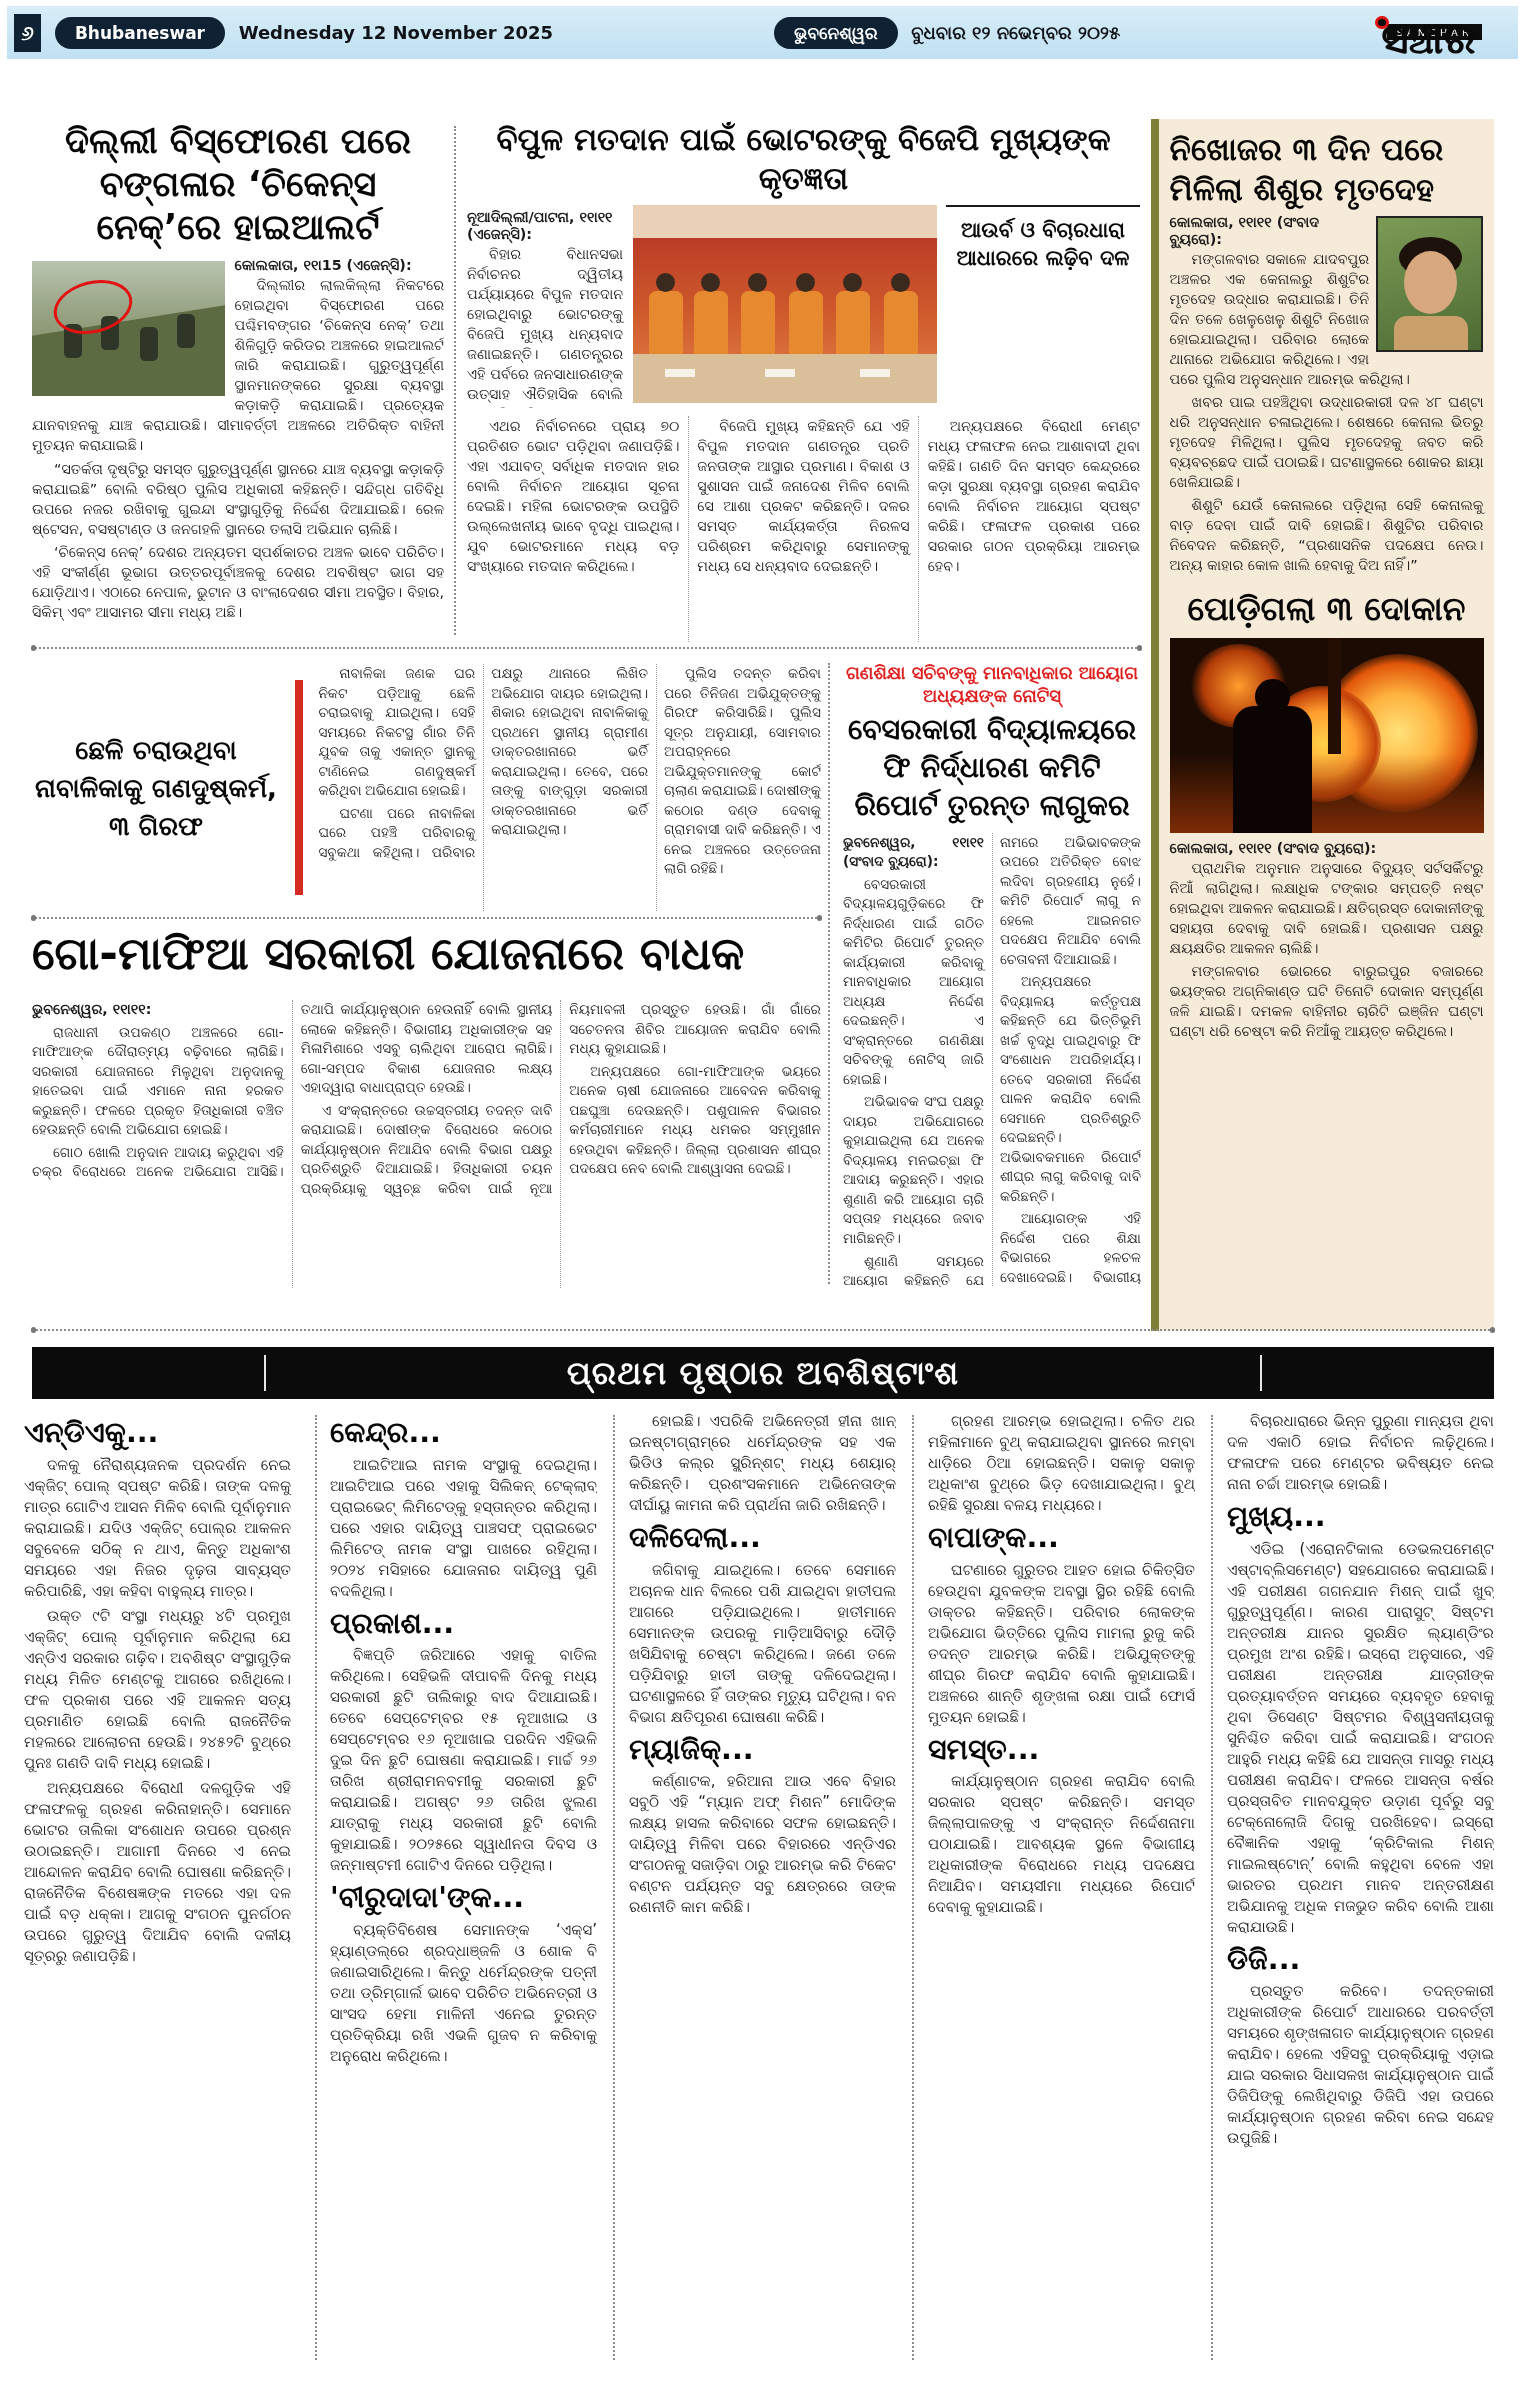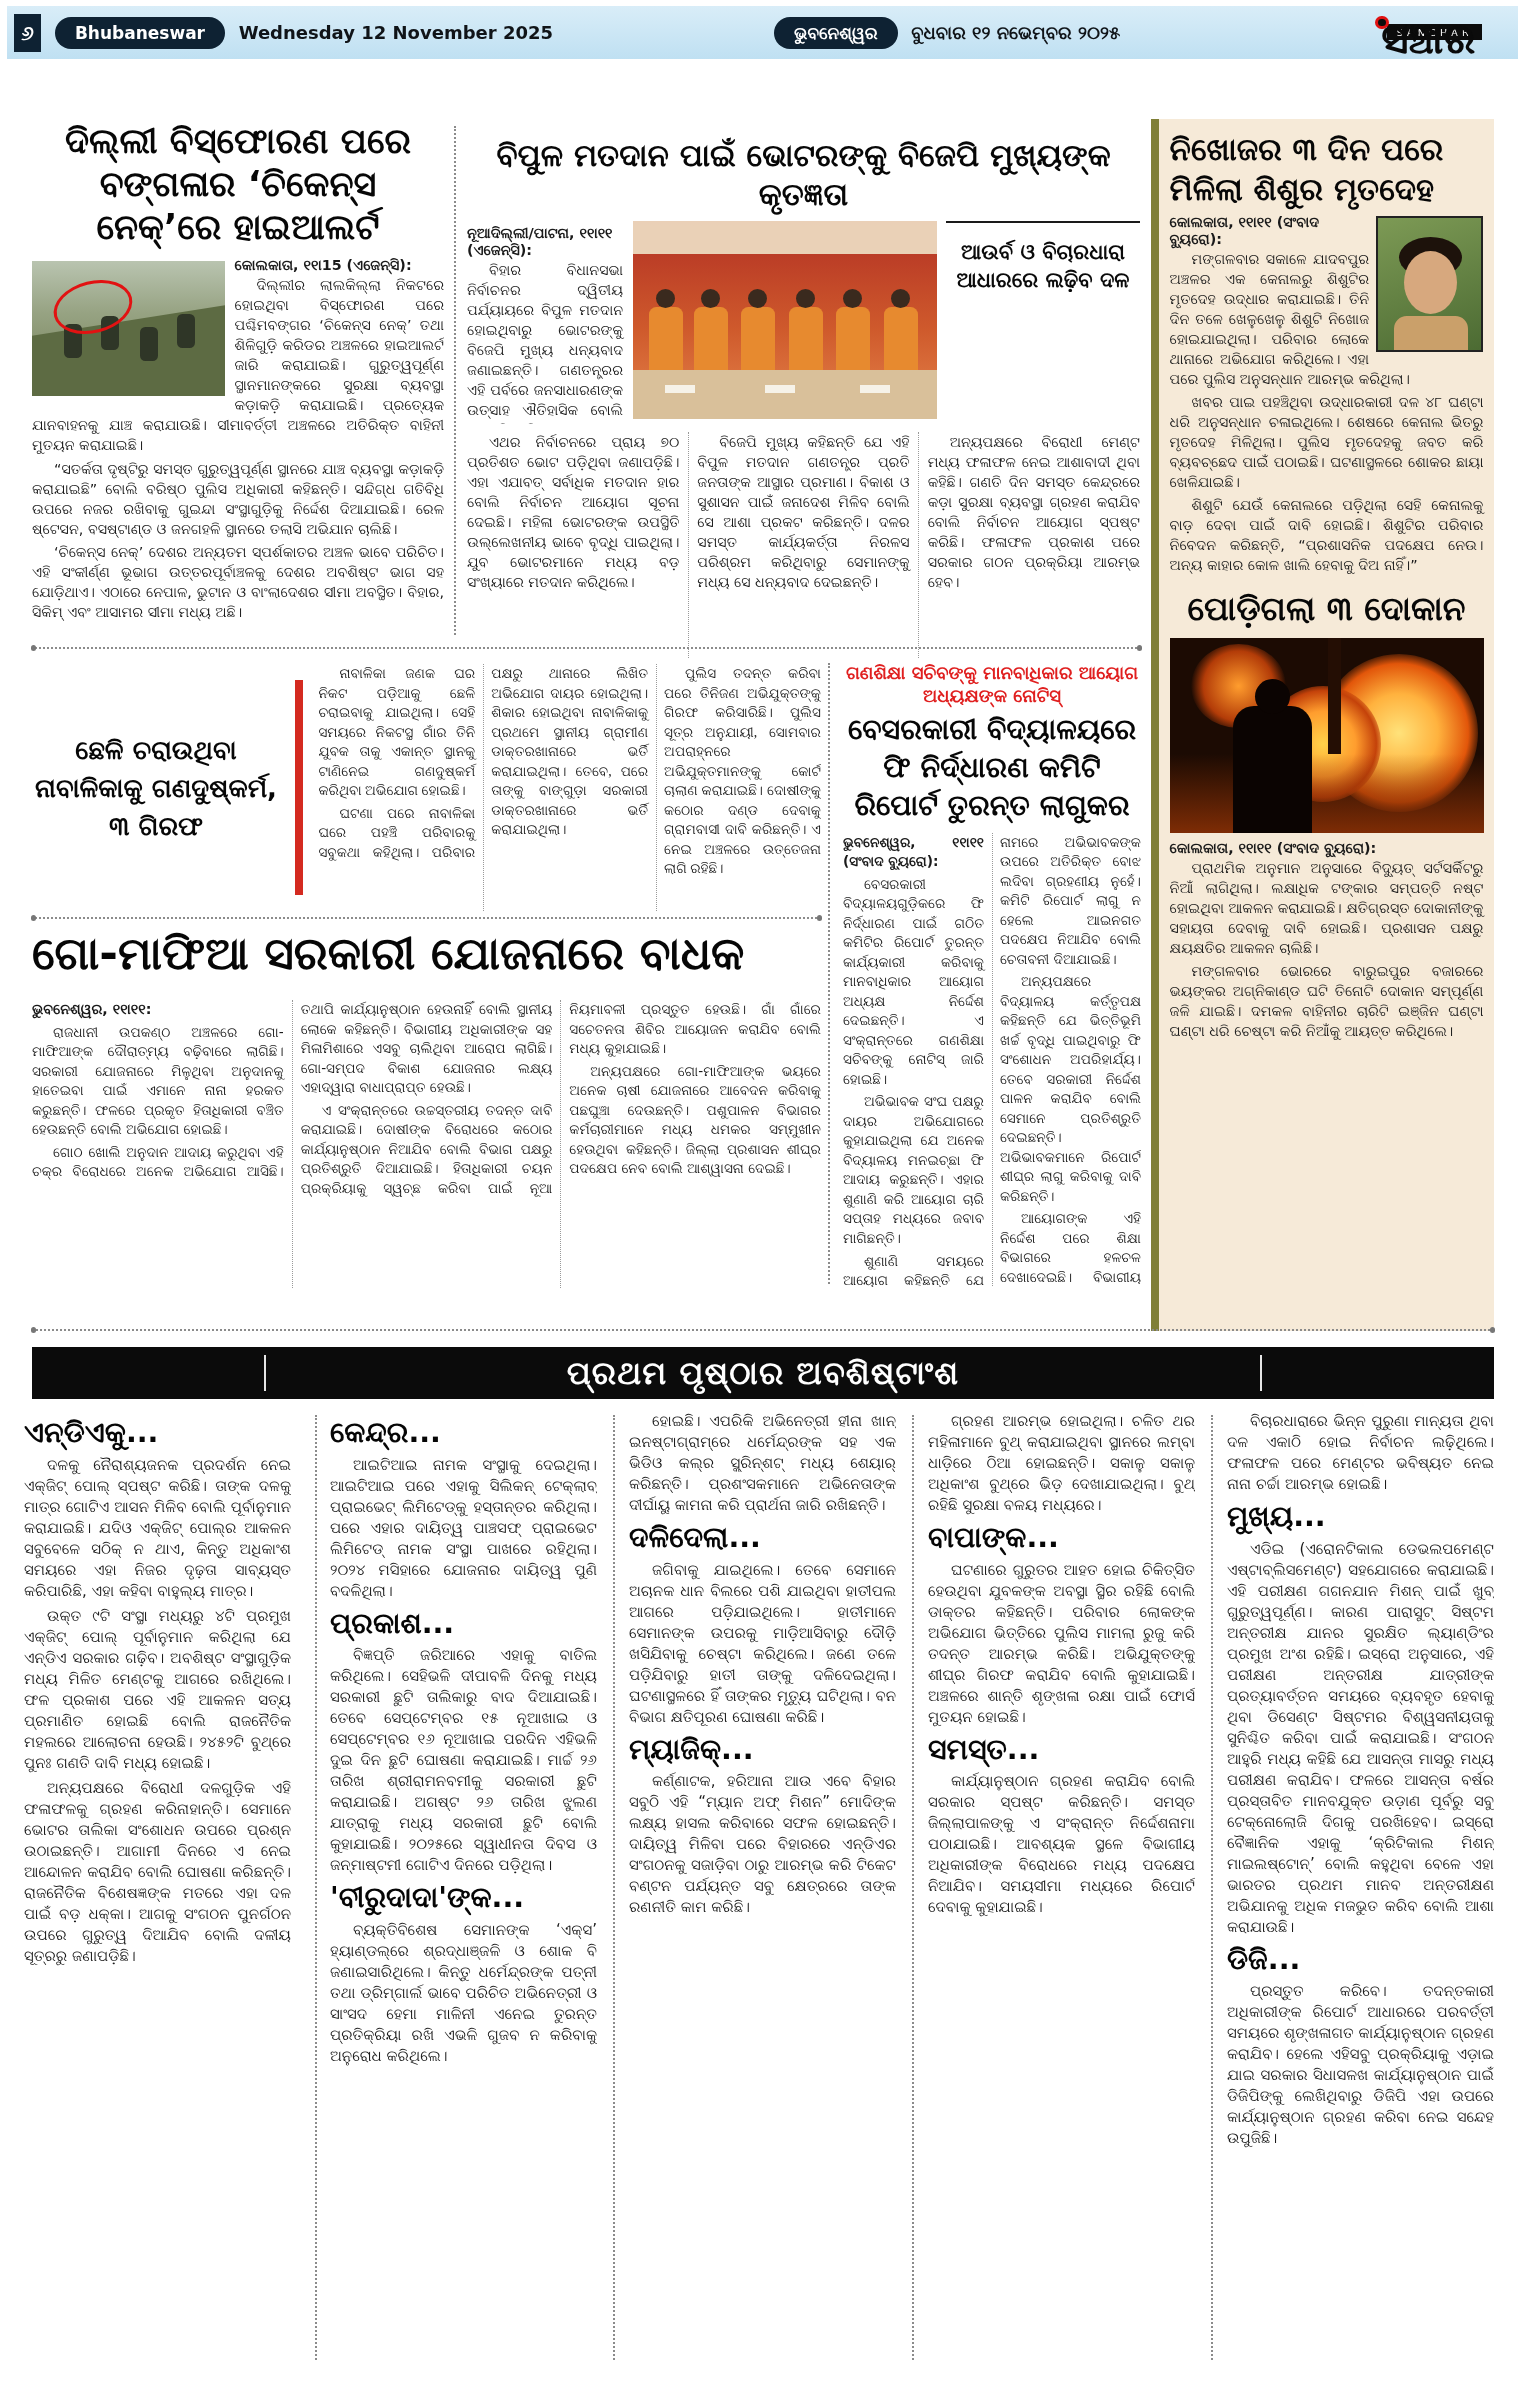--- a/index.html
+++ b/index.html
@@ -47,21 +47,21 @@
   .photo-press{width:304px;height:198px;position:relative;flex:none;overflow:hidden;
      background:linear-gradient(180deg,#b23024,#cf5a2c 55%,#e5854b);}
   .photo-press .banner{position:absolute;left:0;top:0;width:100%;height:33px;background:#f0e2c8;opacity:.9;}
   .photo-press .person{position:absolute;width:34px;height:63px;background:#e78a2f;border-radius:7.4px 7.4px 0 0;bottom:49px;}
   .photo-press .person::before{content:"";position:absolute;left:7.4px;top:-18px;width:19px;height:19px;border-radius:50%;background:#3a2a1e;}
   .photo-press .p1{left:16px;} .photo-press .p2{left:61px;} .photo-press .p3{left:108px;}
   .photo-press .p4{left:156px;} .photo-press .p5{left:203px;} .photo-press .p6{left:251px;}
   .photo-press .table{position:absolute;bottom:0;left:0;width:100%;height:49px;background:#d9c09a;}
   .photo-press .paper{position:absolute;bottom:26px;width:30px;height:8.4px;background:#f6f2e8;}
   .photo-press .q1{left:32px;} .photo-press .q2{left:132px;} .photo-press .q3{left:227px;}
-  .b-box{flex:1;border-top:2.6px solid #1a1a1a;padding-top:16px;}
+  .b-box{flex:1;border-top:2.6px solid #1a1a1a;padding-top:10px;}
   .b-box .box-title{font-weight:bold;font-size:21px;line-height:27.5px;text-align:center;color:#0a0a0a;margin:0 0 5.3px 0;}
   .b-box p{font-size:13.7px;line-height:19px;text-align:justify;margin:0;text-indent:19px;}
   .b-cols{margin-top:7.4px;column-count:3;column-gap:18px;column-rule:1.6px dotted #999;height:248px;overflow:hidden;}
   .b-cols p{font-size:14.3px;line-height:20px;text-align:justify;margin:0 0 3.2px 0;text-indent:22px;}
   
   .olive-bar{position:absolute;left:1151px;top:119px;width:8.4px;height:1212px;background:#7f7f36;}
   .beige{position:absolute;left:1159px;top:119px;width:335px;height:1212px;background:#f6ead8;
          padding:9.5px 10.6px;box-sizing:border-box;overflow:hidden;}
   .story-c .hl{font-size:31px;line-height:40px;margin:0 0 5.3px 0;}
   .photo-child{float:right;width:103px;height:132px;margin:2.1px 0 4.2px 7.4px;border:2.1px solid #222;position:relative;overflow:hidden;
@@ -141,21 +141,21 @@
     <div class="dateline">କୋଲକାତା, ୧୧ା15 (ଏଜେନ୍ସି):</div>
     <div class="body">
       <p>ଦିଲ୍ଲୀର ଲାଲକିଲ୍ଲା ନିକଟରେ ହୋଇଥିବା ବିସ୍ଫୋରଣ ପରେ ପଶ୍ଚିମବଙ୍ଗର ‘ଚିକେନ୍ସ ନେକ୍’ ତଥା ଶିଳିଗୁଡ଼ି କରିଡର ଅଞ୍ଚଳରେ ହାଇଆଲର୍ଟ ଜାରି କରାଯାଇଛି। ଗୁରୁତ୍ୱପୂର୍ଣ୍ଣ ସ୍ଥାନମାନଙ୍କରେ ସୁରକ୍ଷା ବ୍ୟବସ୍ଥା କଡ଼ାକଡ଼ି କରାଯାଇଛି। ପ୍ରତ୍ୟେକ ଯାନବାହନକୁ ଯାଞ୍ଚ କରାଯାଉଛି। ସୀମାବର୍ତ୍ତୀ ଅଞ୍ଚଳରେ ଅତିରିକ୍ତ ବାହିନୀ ମୁତୟନ କରାଯାଇଛି।</p>
       <p>“ସତର୍କତା ଦୃଷ୍ଟିରୁ ସମସ୍ତ ଗୁରୁତ୍ୱପୂର୍ଣ୍ଣ ସ୍ଥାନରେ ଯାଞ୍ଚ ବ୍ୟବସ୍ଥା କଡ଼ାକଡ଼ି କରାଯାଇଛି” ବୋଲି ବରିଷ୍ଠ ପୁଲିସ ଅଧିକାରୀ କହିଛନ୍ତି। ସନ୍ଦିଗ୍ଧ ଗତିବିଧି ଉପରେ ନଜର ରଖିବାକୁ ଗୁଇନ୍ଦା ସଂସ୍ଥାଗୁଡ଼ିକୁ ନିର୍ଦ୍ଦେଶ ଦିଆଯାଇଛି। ରେଳ ଷ୍ଟେସନ, ବସଷ୍ଟାଣ୍ଡ ଓ ଜନଗହଳି ସ୍ଥାନରେ ତଲାସି ଅଭିଯାନ ଚାଲିଛି।</p>
       <p>‘ଚିକେନ୍ସ ନେକ୍’ ଦେଶର ଅନ୍ୟତମ ସ୍ପର୍ଶକାତର ଅଞ୍ଚଳ ଭାବେ ପରିଚିତ। ଏହି ସଂକୀର୍ଣ୍ଣ ଭୂଭାଗ ଉତ୍ତରପୂର୍ବାଞ୍ଚଳକୁ ଦେଶର ଅବଶିଷ୍ଟ ଭାଗ ସହ ଯୋଡ଼ିଥାଏ। ଏଠାରେ ନେପାଳ, ଭୁଟାନ ଓ ବାଂଲାଦେଶର ସୀମା ଅବସ୍ଥିତ। ବିହାର, ସିକିମ୍ ଏବଂ ଆସାମର ସୀମା ମଧ୍ୟ ଅଛି।</p>
     </div>
   </div>
 
   <div class="vr-dot" style="left:454px;top:126px;height:509px;"></div>
 
-  <div class="story story-b" style="left:467px;top:136px;width:673px;height:523px;">
+  <div class="story story-b" style="left:467px;top:120px;width:673px;height:523px;">
     <div class="hl">ବିପୁଳ ମତଦାନ ପାଇଁ ଭୋଟରଙ୍କୁ ବିଜେପି ମୁଖ୍ୟଙ୍କ କୃତଜ୍ଞତା</div>
     <div class="b-grid">
       <div class="b-left body">
         <div class="dateline">ନୂଆଦିଲ୍ଲୀ/ପାଟନା, ୧୧ା୧୧ (ଏଜେନ୍ସି):</div>
         <p>ବିହାର ବିଧାନସଭା ନିର୍ବାଚନର ଦ୍ୱିତୀୟ ପର୍ଯ୍ୟାୟରେ ବିପୁଳ ମତଦାନ ହୋଇଥିବାରୁ ଭୋଟରଙ୍କୁ ବିଜେପି ମୁଖ୍ୟ ଧନ୍ୟବାଦ ଜଣାଇଛନ୍ତି। ଗଣତନ୍ତ୍ରର ଏହି ପର୍ବରେ ଜନସାଧାରଣଙ୍କ ଉତ୍ସାହ ଐତିହାସିକ ବୋଲି ସେ କହିଛନ୍ତି।</p>
       </div>
       <div class="photo-press">
         <div class="banner"></div>
         <div class="person p1"></div>
         <div class="person p2"></div>

